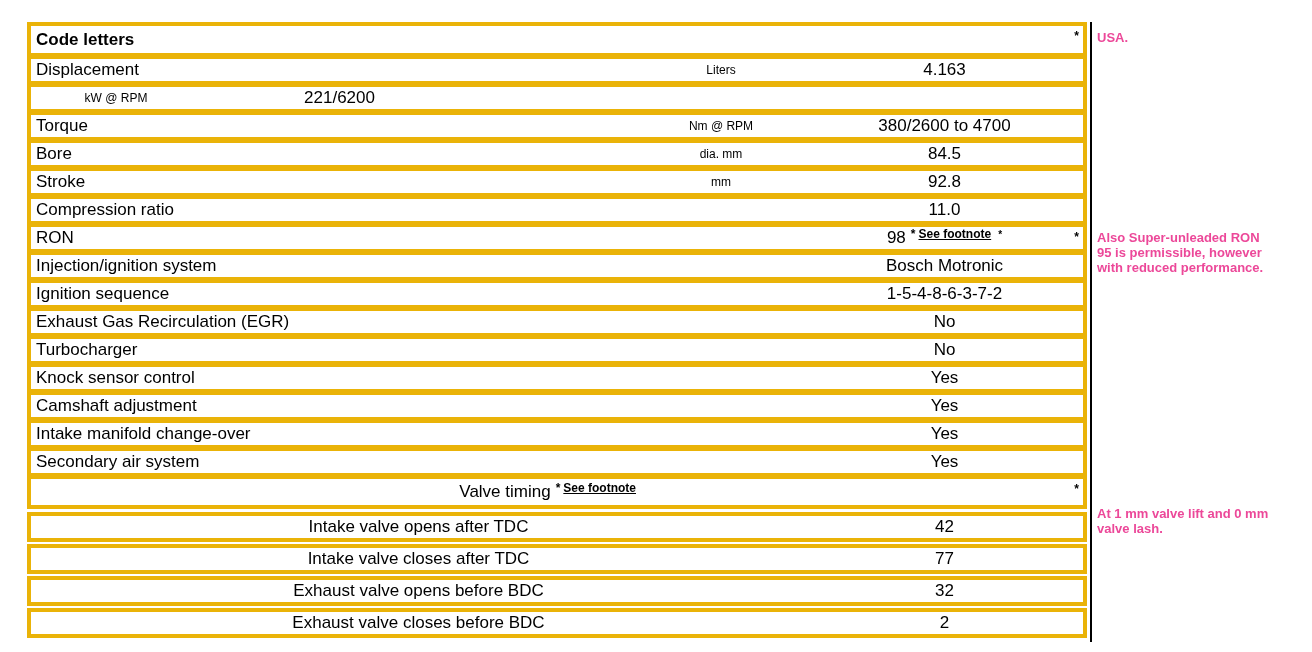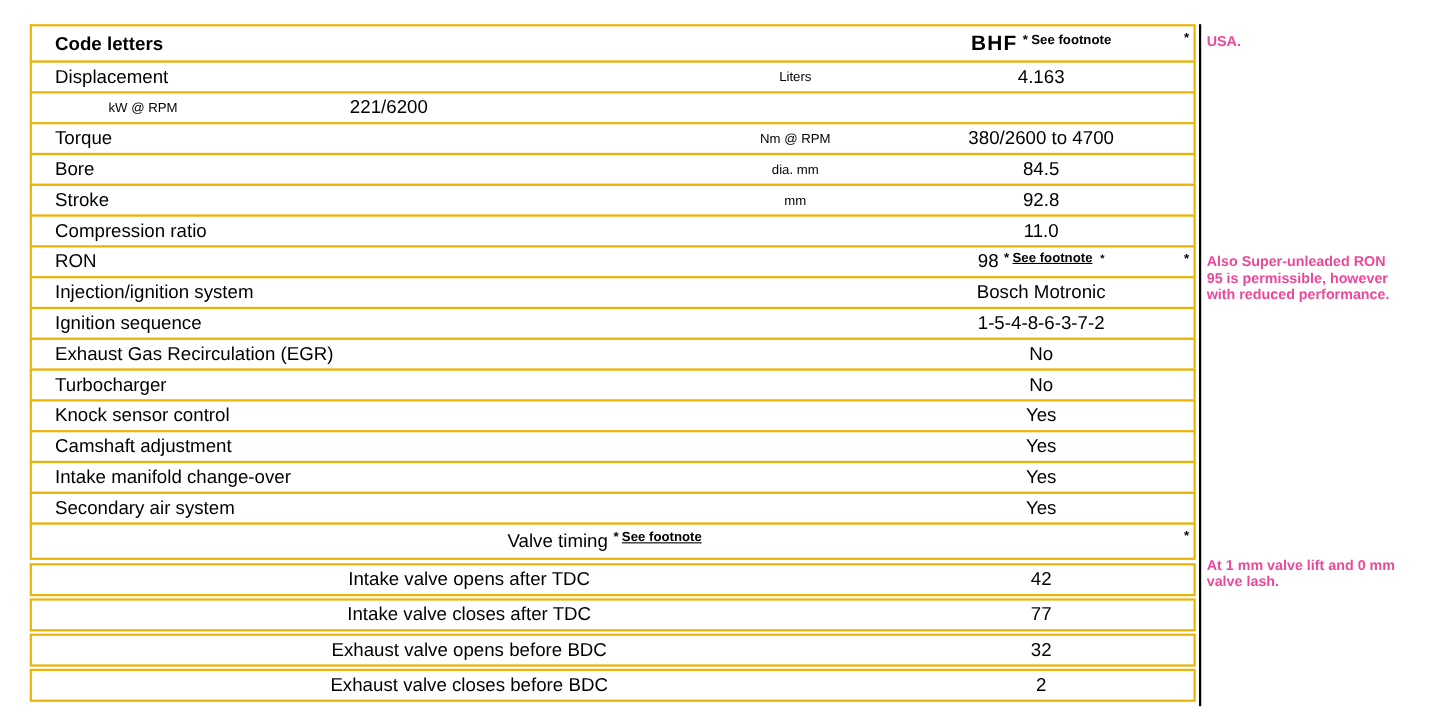--- a/index.html
+++ b/index.html
@@ -5,22 +5,22 @@
   html, body { margin: 0; padding: 0; }
   body { width: 1312px; height: 652px; background: #ffffff; }
   .page {
     position: relative; width: 1312px; height: 652px; background: #ffffff;
     font-family: "Liberation Sans", sans-serif; color: #000;
     overflow: hidden;
   }
   .spec-table { position: absolute; left: 27px; top: 22px; width: 1060px; }
   .row {
     position: relative; box-sizing: border-box; background: #fff;
-    border: 2px solid #eab308; height: 30px; margin-top: -2px;
-    display: flex; align-items: center; padding-left: 16px;
+    border: 4px solid #eab308; height: 30px; margin-top: -2px;
+    display: flex; align-items: center;
   }
   .row.first { height: 35px; margin-top: 0; }
   .row.tall { height: 34px; }
   .row.gap-after { margin-bottom: 3px; text-align: right; }
   .row.sub { margin-top: 0; margin-bottom: 2px; height: 30px; }
   .cell { white-space: nowrap; }
   .cell.label { flex: 1; padding-left: 5px; font-size: 17px; overflow: hidden; }
   .row.sub .cell.label { text-align: center; padding-left: 0; }
   .cell.unit { width: 170px; text-align: center; font-size: 12px; }
   .cell.value { width: 277px; text-align: center; font-size: 17px; }
@@ -41,21 +41,20 @@
   .note-2 { top: 506px; }
 </style>
 </head>
 <body>
 
 <div class="page">
   <div class="spec-table" id="spec-table">
       <div class="row first">
         <div class="cell label"><span class="bold">Code letters</span></div>
         <div class="cell unit"></div>
-        <div class="cell value"><span class="value-big">BHF</span><span class="fn"><span class="fn-star">*</span><span>See footnote</span></span></div>
         <span class="edge-star">*</span>
       </div>
       <div class="row">
         <div class="cell label"><span>Displacement</span></div>
         <div class="cell unit">Liters</div>
         <div class="cell value"><span>4.163</span></div>
       </div>
       <div class="row">
         <div class="cell unit">kW @ RPM</div>
         <div class="cell value"><span>221/6200</span></div>

